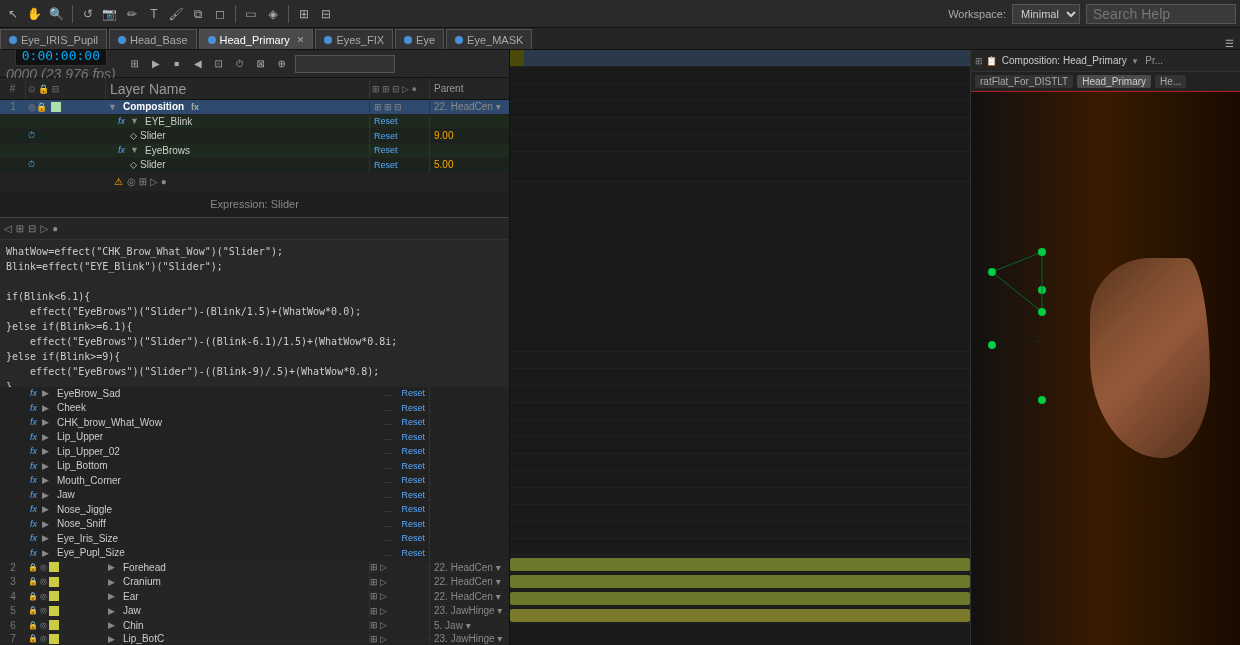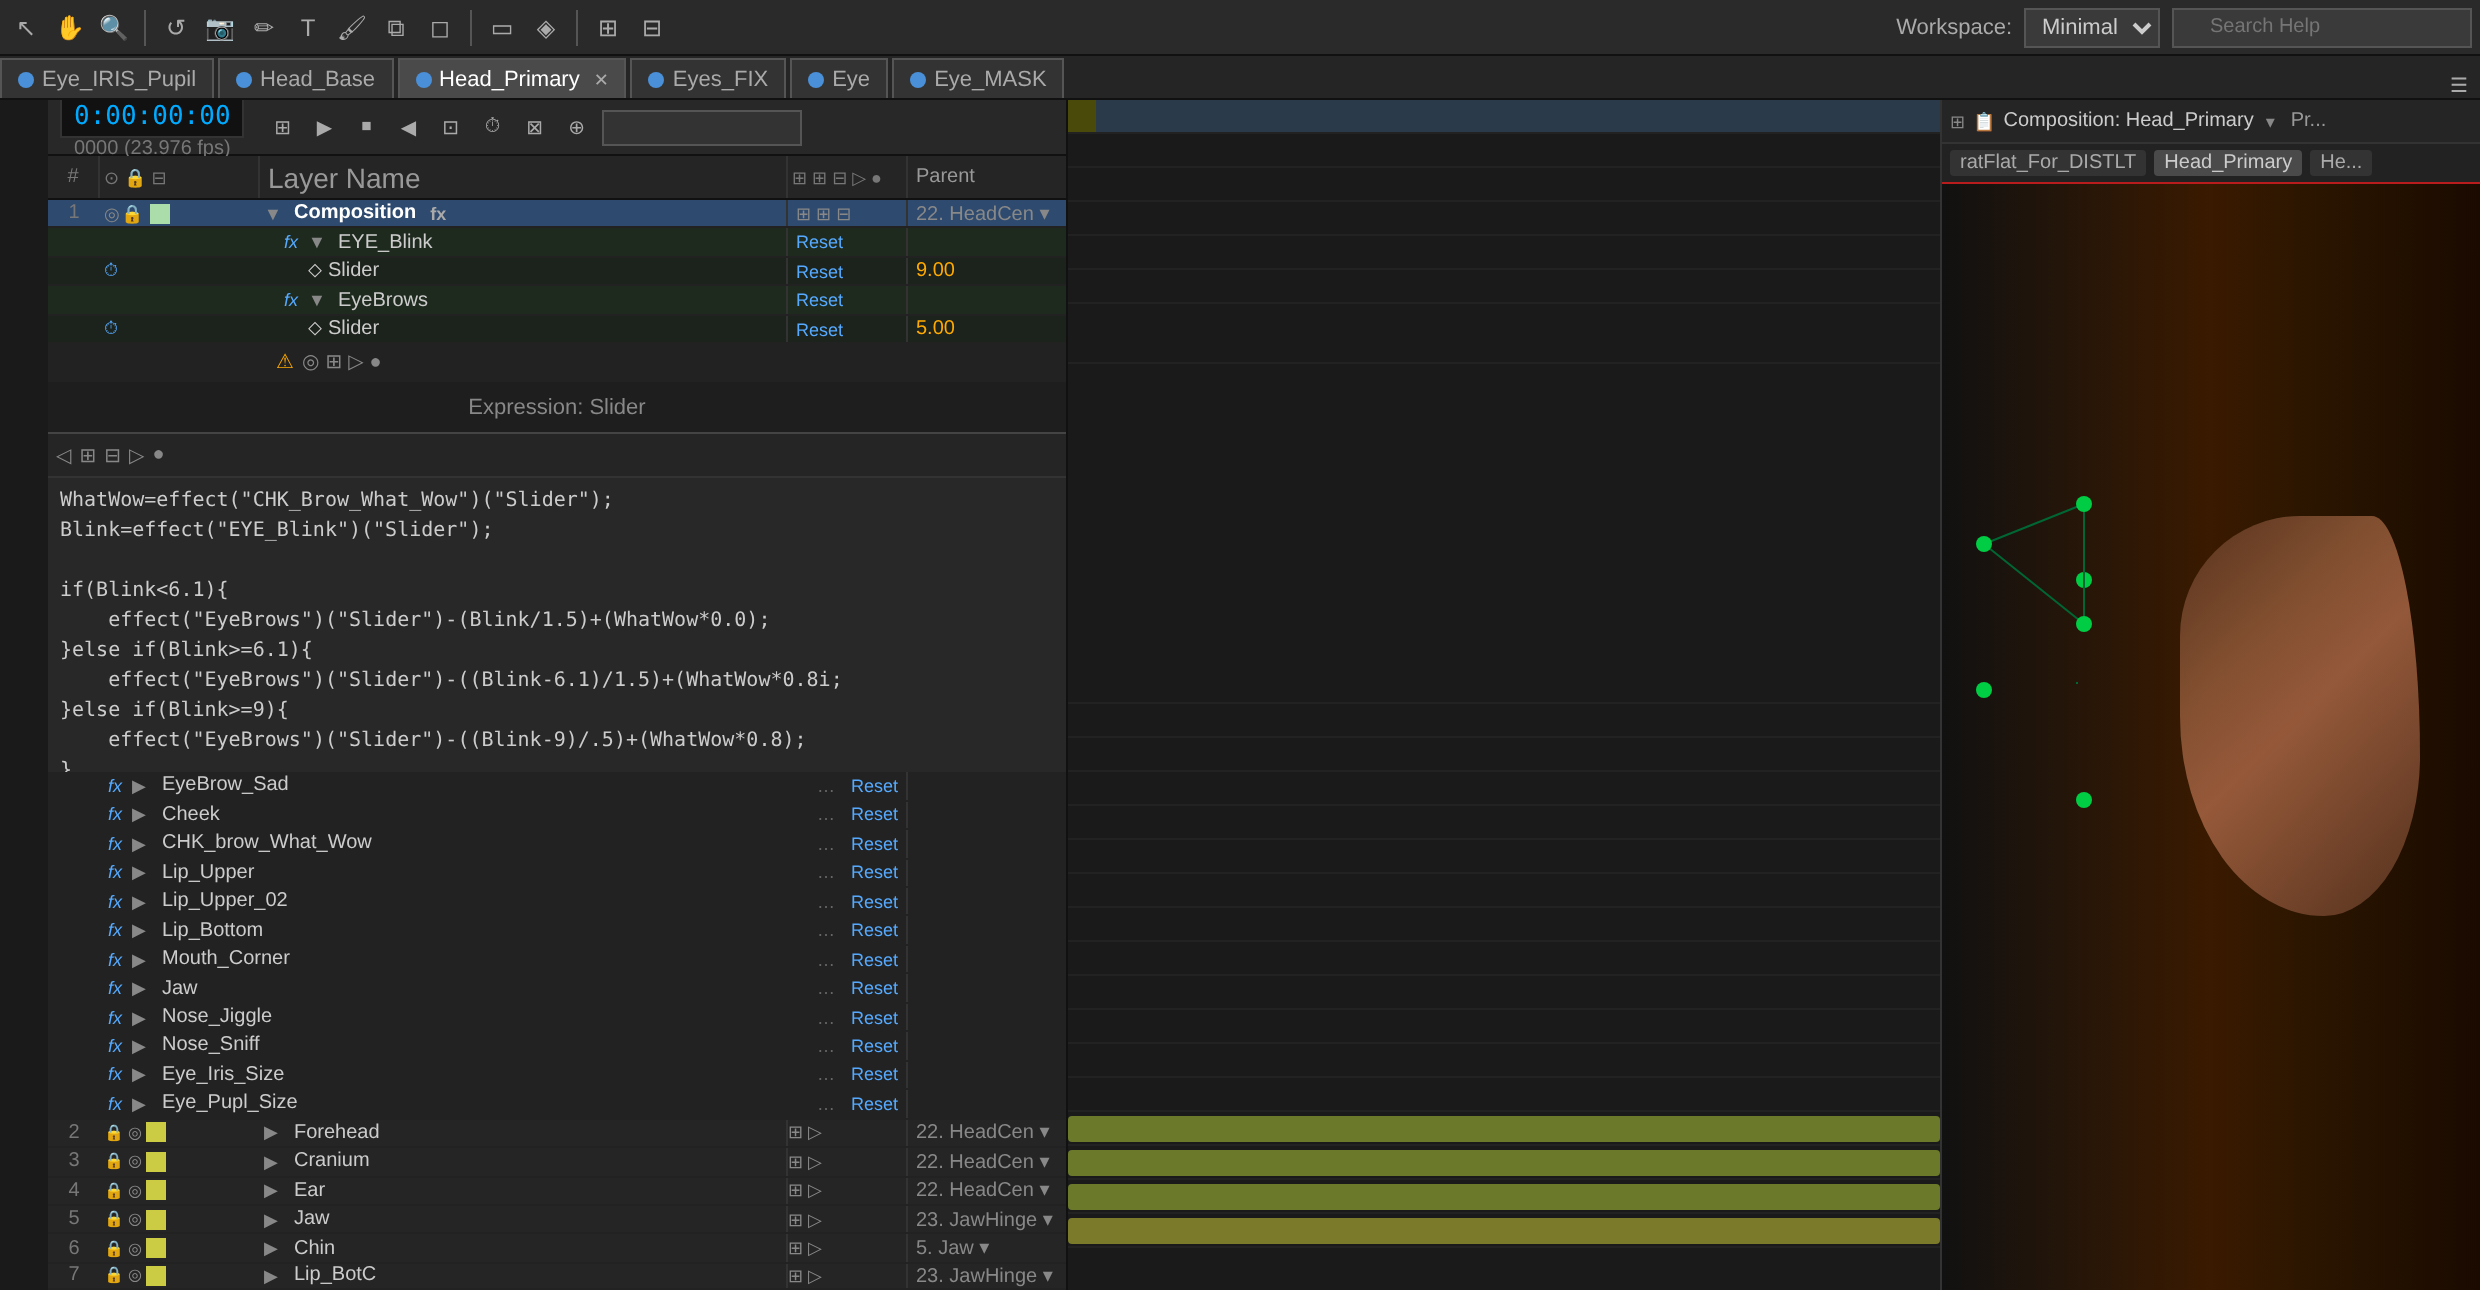--- a/index.html
+++ b/index.html
@@ -22,21 +22,21 @@
       color: #aaa; font-size: 12px; cursor: pointer;
     }
     .toolbar-separator { width: 1px; height: 18px; background: #555; margin: 0 2px; }
     .workspace-label { color: #aaa; font-size: 11px; margin-left: auto; }
     .workspace-select {
       background: #3a3a3a; color: #ccc; border: 1px solid #555; font-size: 11px;
       padding: 1px 4px; height: 20px;
     }
     .search-box {
       background: #3a3a3a; border: 1px solid #555; color: #ccc;
-      padding: 2px 18px; height: 20px; width: 150px; font-size: 10px;
+      padding: 2px 6px; height: 20px; width: 150px; font-size: 14px;
     }
 
     
     #tab-bar {
       width: 100%;
       height: 22px;
       background: #252525;
       border-bottom: 1px solid #111;
       display: flex;
       align-items: flex-end;
@@ -45,21 +45,21 @@
       height: 20px; padding: 0 8px;
       background: #333; border: 1px solid #555; border-bottom: none;
       color: #aaa; font-size: 11px; display: flex; align-items: center;
       cursor: pointer; margin-right: 2px; gap: 4px;
     }
     .tab.active { background: #4a4a4a; color: #fff; }
     .tab-dot { width: 8px; height: 8px; border-radius: 50%; display: inline-block; }
     .tab-menu-btn { margin-left: auto; padding: 0 6px; color: #aaa; cursor: pointer; font-size: 10px; }
 
     
-    #main { display: flex; height: calc(645px - 50px); width: 100%; padding-left: 24px; }
+    #main { display: flex; height: calc(645px - 50px); width: 100%; }
 
     
     #left-panel {
       width: 510px; min-width: 510px;
       background: #1e1e1e;
       border-right: 1px solid #111;
       display: flex; flex-direction: column;
       overflow: hidden;
     }
 
@@ -68,21 +68,21 @@
       height: 28px; background: #282828;
       border-bottom: 1px solid #111;
       display: flex; align-items: center; padding: 0 6px; gap: 4px;
     }
     .time-display {
       background: #111; color: #00aaff;
       font-family: monospace; font-size: 13px;
       padding: 2px 6px; border: 1px solid #333; min-width: 90px;
       text-align: center;
     }
-    .fps-display { color: #777; font-size: 10px; }
+    .fps-display { color: #777; font-size: 14px; font-style: italic; }
     .search-timeline { background: #333; border: 1px solid #555; color: #ccc; height: 18px; width: 100px; font-size: 10px; padding: 0 4px; }
 
     
     #layer-list-header {
       height: 22px; background: #252525;
       border-bottom: 1px solid #111;
       display: flex; align-items: center;
     }
     .col-num { width: 26px; text-align: center; color: #777; font-size: 10px; border-right: 1px solid #333; height: 100%; display: flex; align-items: center; justify-content: center; }
     .col-switches { width: 80px; display: flex; align-items: center; border-right: 1px solid #333; height: 100%; gap: 2px; padding: 0 2px; }

